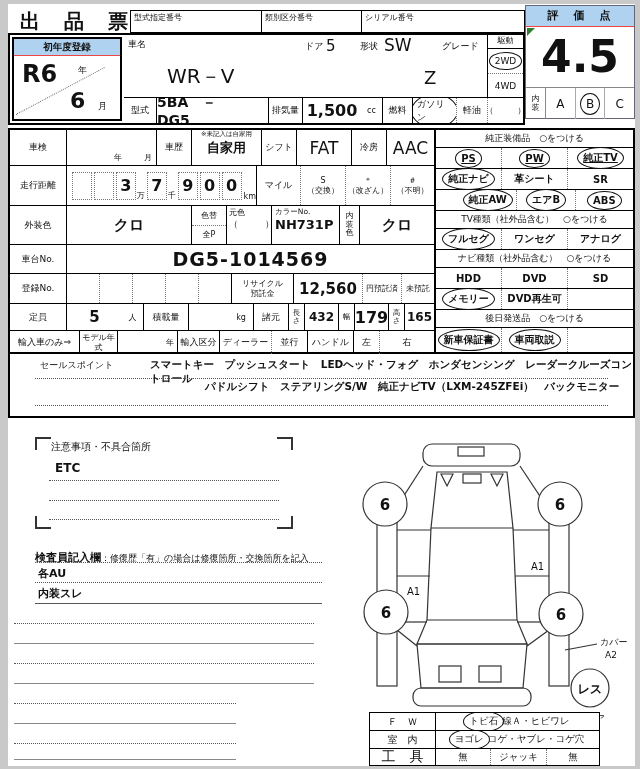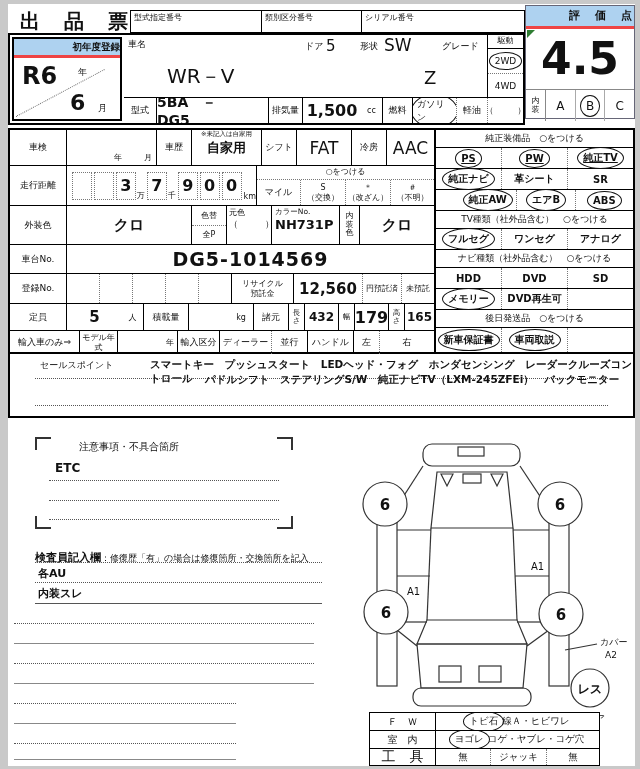--- a/index.html
+++ b/index.html
@@ -2,21 +2,21 @@
 <html><head>
 <meta charset="utf-8">
 <style>
   html,body{margin:0;padding:0;}
   .screen{position:relative;width:640px;height:769px;background:#c9c9c9;font-family:"DejaVu Sans","Liberation Sans",sans-serif;color:#111;overflow:hidden;}
   .paper{position:absolute;left:8px;top:4px;width:627px;height:762px;background:#ffffff;}
   .abs{position:absolute;box-sizing:border-box;}
   .bx{box-sizing:border-box;}
   .title{font-size:20px;font-weight:bold;letter-spacing:2px;}
   .tfield{border:1px solid #000;background:#fff;box-sizing:border-box;padding:1px 3px;font-size:8px;}
-  .blueheader{background:#aed2f0;border-bottom:3px solid #ef4444;text-align:right;font-weight:bold;}
+  .blueheader{background:#aed2f0;border-bottom:1px solid #ef4444;text-align:center;font-weight:bold;}
   .fr{display:flex;border-bottom:1px solid #000;box-sizing:border-box;}
   .fr:last-child{border-bottom:none;}
   .c{border-right:1px solid #000;box-sizing:border-box;display:flex;align-items:center;justify-content:center;overflow:hidden;position:relative;}
   .c.nb{border-right:none;}
   .c.dr{border-right:1px dotted #777;}
   .lab{font-size:9px;}
   .small{font-size:8px;}
   .val{font-weight:bold;}
   .vert{word-break:break-all;line-height:1.05;text-align:center;font-size:8px;padding:0 2px;}
   .dbox{width:21px;height:28px;border:1px dotted #777;margin:0 1px;display:flex;align-items:center;justify-content:center;font-size:16px;font-weight:bold;box-sizing:border-box;background:#fff;}
@@ -143,21 +143,20 @@
             <span class="dbox">3</span>
             <span class="small" style="align-self:flex-end;margin:0 1px 4px 0;">万</span>
             <span class="dbox">7</span>
             <span class="small" style="align-self:flex-end;margin:0 1px 4px 0;">千</span>
             <span class="dbox">9</span>
             <span class="dbox">0</span>
             <span class="dbox">0</span>
             <span class="small" style="align-self:flex-end;margin:0 0 4px 1px;">km</span>
           </div>
           <div class="c nb" style="flex:1;flex-direction:column;align-items:stretch;justify-content:flex-start;">
-            <div class="small" style="height:13px;border-bottom:1px dotted #777;text-align:center;">○をつける</div>
             <div style="flex:1;display:flex;">
               <div class="c dr lab" style="width:44px;">マイル</div>
               <div class="c dr" style="width:45px;flex-direction:column;font-size:8px;line-height:1.2;">
                 <span>S</span>
                   <span>（交換）</span>
               </div>
               <div class="c dr" style="width:45px;flex-direction:column;font-size:8px;line-height:1.2;">
                 <span>＊</span>
                   <span>（改ざん）</span>
               </div>
@@ -332,31 +331,31 @@
               <span class="circ"></span>
             </div>
         </div>
       </div>
     </div>
 
     <div style="position:relative;height:60px;">
       <span class="abs" style="left:30px;top:5px;font-size:9px;">セールスポイント</span>
       <span class="abs" style="left:140px;top:4px;font-size:10.5px;font-weight:bold;">スマートキー　プッシュスタート　LEDヘッド・フォグ　ホンダセンシング　レーダークルーズコントロール</span>
       <div class="dline" style="left:25px;top:24px;width:573px;"></div>
-      <span class="abs" style="left:195px;top:19px;font-size:10.5px;font-weight:bold;">パドルシフト　ステアリングS/W　純正ナビTV（LXM-245ZFEi）　バックモニター</span>
+      <span class="abs" style="left:195px;top:26px;font-size:10.5px;font-weight:bold;">パドルシフト　ステアリングS/W　純正ナビTV（LXM-245ZFEi）　バックモニター</span>
       <div class="dline" style="left:25px;top:51px;width:573px;"></div>
     </div>
   </div>
 
   <div class="abs" style="left:35px;top:437px;width:258px;height:92px;">
     <span class="corner ctl"></span>
     <span class="corner ctr"></span>
     <span class="corner cbl"></span>
     <span class="corner cbr"></span>
-    <span class="abs" style="left:16px;top:3px;font-size:10px;margin-left:28px;">注意事項・不具合箇所</span>
+    <span class="abs" style="left:16px;top:3px;font-size:10px;">注意事項・不具合箇所</span>
     <span class="abs" style="left:20px;top:24px;font-size:12px;font-weight:bold;">ETC</span>
     <div class="dline" style="left:14px;top:43px;width:230px;"></div>
     <div class="dline" style="left:14px;top:63px;width:230px;"></div>
     <div class="dline" style="left:14px;top:82px;width:230px;"></div>
   </div>
 
   <div class="abs" style="left:35px;top:546px;">
     <span style="font-size:11px;font-weight:bold;">検査員記入欄</span><span style="font-size:9px;">：修復歴「有」の場合は修復箇所・交換箇所を記入</span>
   </div>
   <div class="dline" style="left:35px;top:562px;width:287px;"></div>

